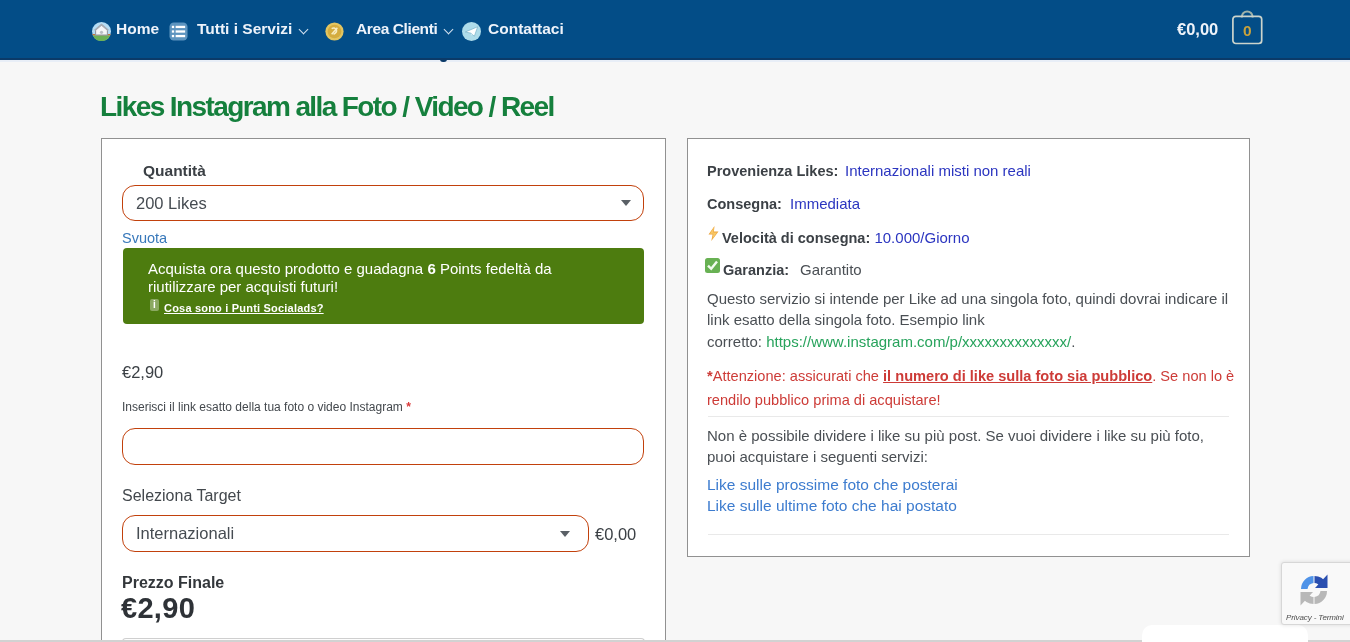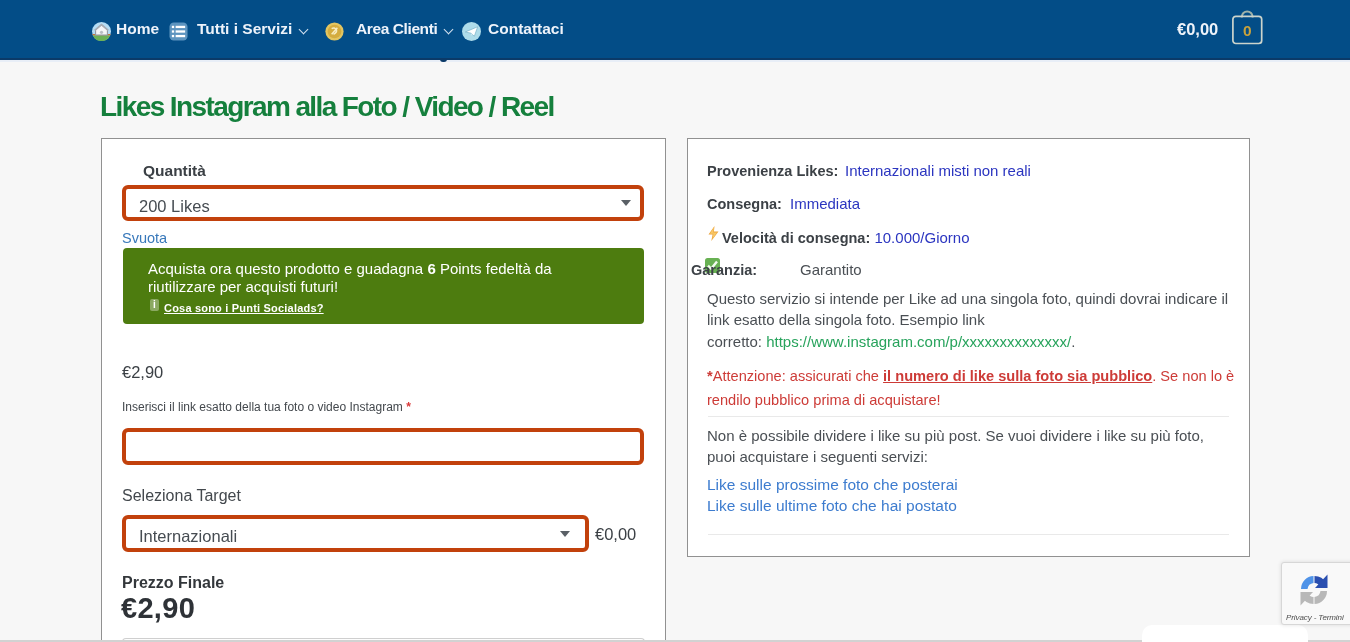--- a/index.html
+++ b/index.html
@@ -19,21 +19,21 @@
   
   #h1 { left:100px; top:91px; font-size:28px; font-weight:bold; color:#15803d; letter-spacing:-1.6px; }
 
   
   .card { position:absolute; background:#fff; border:1px solid #919191; }
   #cardL { left:101px; top:138px; width:565px; height:520px; }
   #cardR { left:687px; top:138px; width:563px; height:419px; }
 
   
   .lbl { position:absolute; font-size:15.5px; font-weight:bold; color:#3b4045; }
-  .fld { position:absolute; background:#fff; border:4px solid #c2410c; border-radius:6px; }
+  .fld { position:absolute; background:#fff; border:1px solid #c2410c; border-radius:13px; }
   .fldtext { font-size:16.5px; color:#464c52; line-height:34px; padding-left:13px; }
   .selcaret { position:absolute; width:0; height:0; border-left:5px solid transparent; border-right:5px solid transparent; border-top:6px solid #5a6066; }
   #svuota { left:122px; top:230px; font-size:14.5px; color:#3878ba; }
   #bluebox { left:123px; top:248px; width:521px; height:76px; background:#4d7c0f; border-radius:4px; color:#fff; }
   #bluebox .t1 { position:absolute; left:25px; top:12px; font-size:15px; line-height:18px; }
   #bluebox .lnk { position:absolute; left:41px; top:53.5px; font-size:11px; font-weight:bold; text-decoration:underline; color:#fff; letter-spacing:0.2px; }
   #bluebox .ico { position:absolute; left:27px; top:51px; width:9px; height:12px; background:rgba(255,255,255,0.35); border-radius:2px; font-size:10px; font-weight:bold; text-align:center; line-height:12px; }
   #price1 { left:122px; top:363px; font-size:16.5px; color:#3b4045; }
   #inslbl { left:122px; top:400px; font-size:12px; font-weight:normal; color:#43484d; }
   #inslbl .req { color:#d93838; font-weight:bold; }
@@ -159,21 +159,21 @@
     </svg>
   </div>
   <div class="r" style="left:722px; top:229px;"><span class="rb">Velocità di consegna:</span> <span class="bluelink">10.000/Giorno</span></div>
 
   <div class="abs" style="left:705px; top:258px;">
     <svg width="15" height="15" viewBox="0 0 15 15">
       <rect x="0" y="0" width="15" height="15" rx="2.5" fill="#68b153"></rect>
       <path d="M3 7.6 L6.2 10.8 L12 3.6" fill="none" stroke="#f2fbef" stroke-width="2.4"></path>
     </svg>
   </div>
-  <div class="r" style="left:691px; top:261px;"><span class="rb">Garanzia:</span></div>
+  <div class="r" style="left:723px; top:261px;"><span class="rb">Garanzia:</span></div>
   <div class="r" style="left:800px; top:261px;">Garantito</div>
 
   <div class="r" style="left:707px; top:287.5px; width:545px; line-height:21.8px;">Questo servizio si intende per Like ad una singola foto, quindi dovrai indicare il<br>link esatto della singola foto. Esempio link<br>corretto:&nbsp;<span class="greenlink">https://www.instagram.com/p/xxxxxxxxxxxxxx/</span>.</div>
 
   <div class="r redtxt" style="left:707px; top:365px; width:560px; line-height:23.5px; font-size:14.6px;"><b>*</b>Attenzione: assicurati che <b style="text-decoration:underline;">il numero di like sulla foto sia pubblico</b>. Se non lo è<br>rendilo pubblico prima di acquistare!</div>
 
   <div class="hr" style="left:708px; top:416px; width:521px;"></div>
 
   <div class="r" style="left:707px; top:424.5px; width:545px; line-height:21.8px;">Non è possibile dividere i like su più post. Se vuoi dividere i like su più foto,<br>puoi acquistare i seguenti servizi:</div>
 

